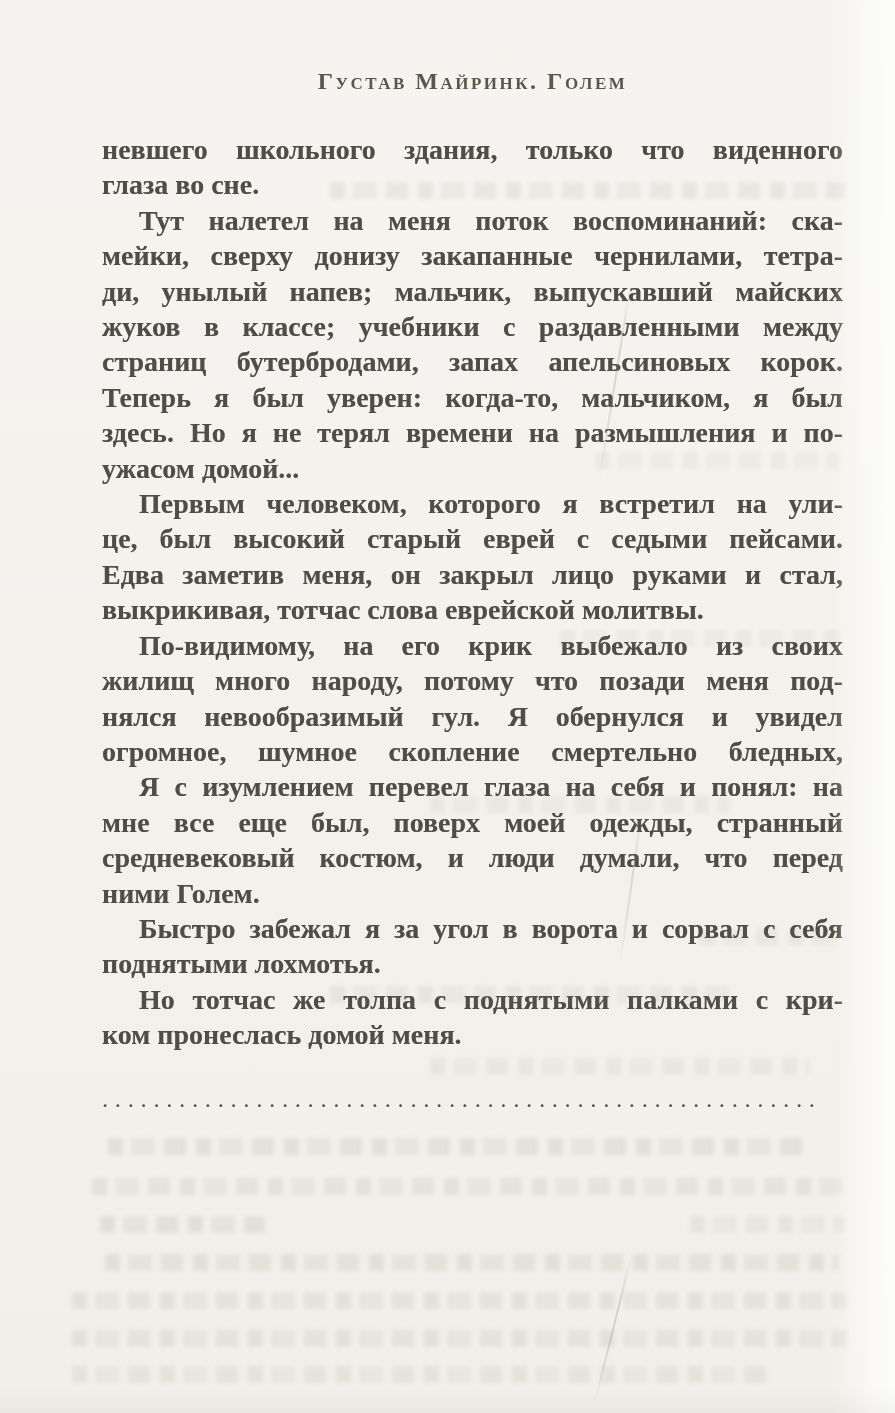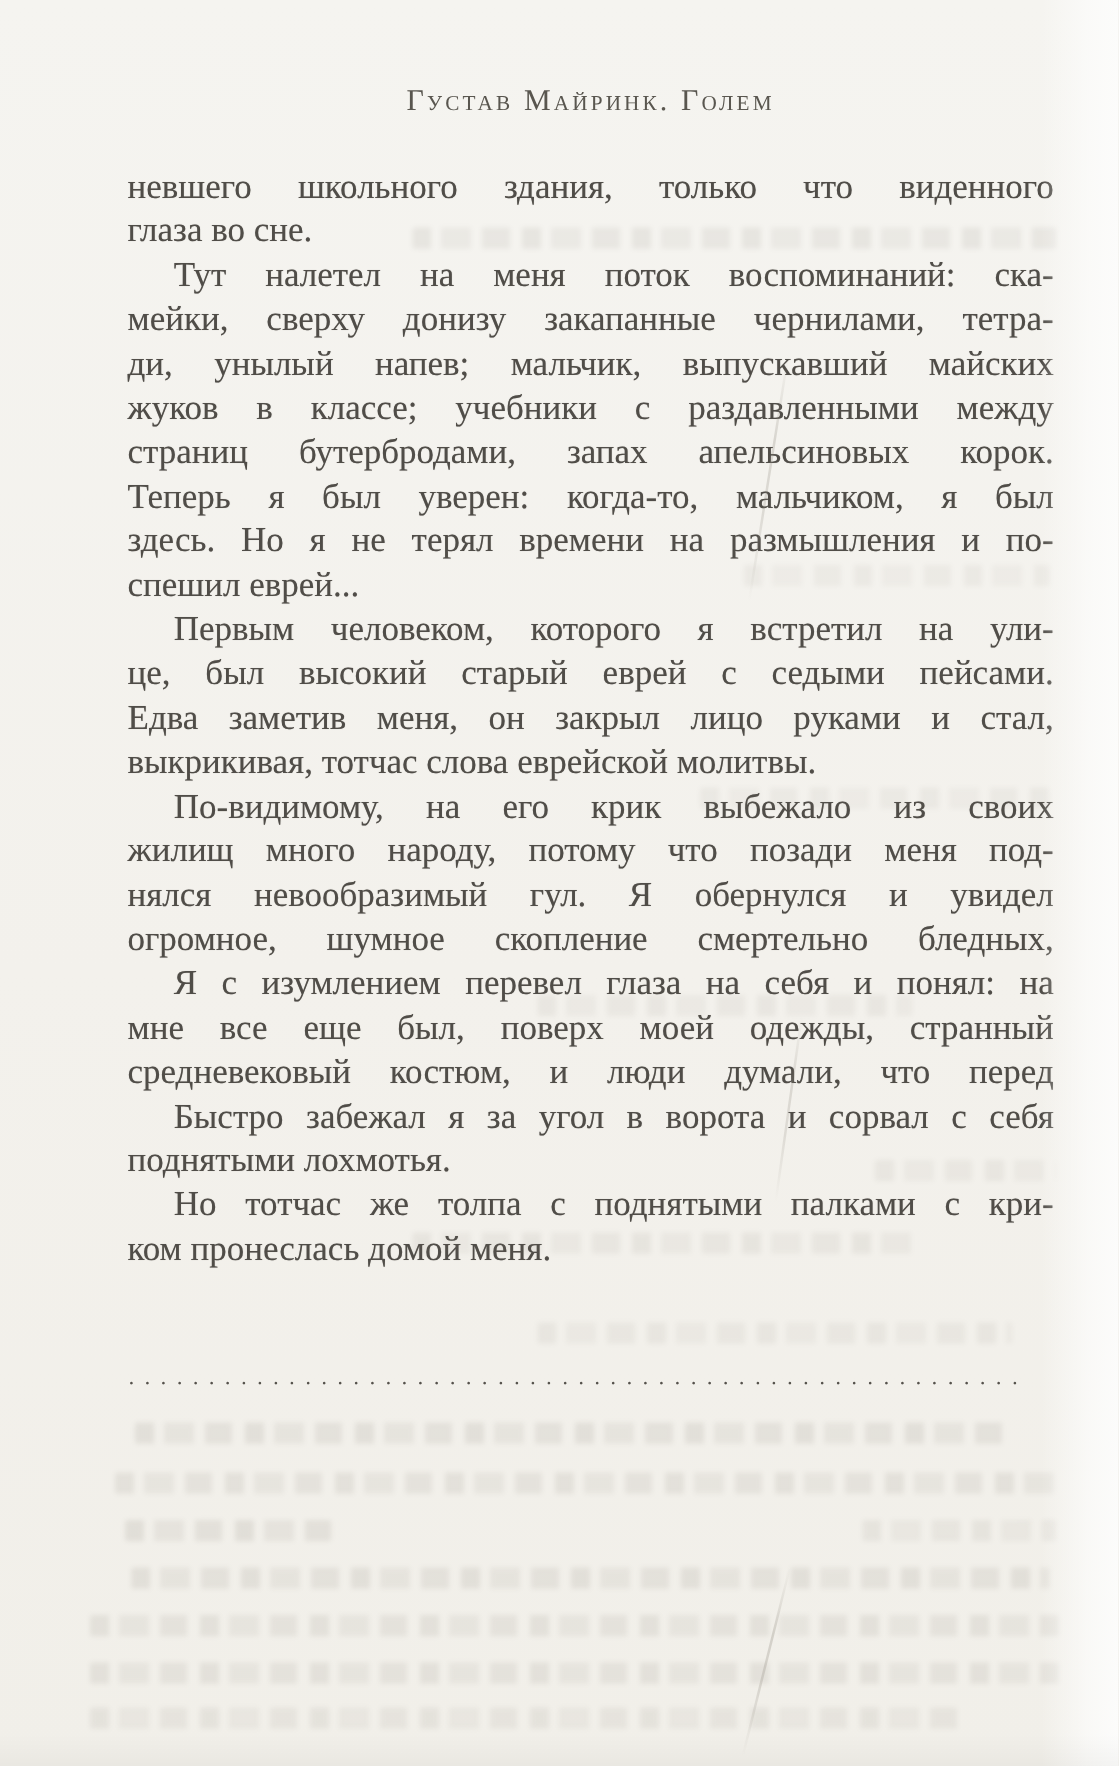--- a/index.html
+++ b/index.html
@@ -4,20 +4,21 @@
 <style>
   html,body{margin:0;padding:0;background:#e9e7e2;}
   .scan{
     position:relative;
     width:895px;height:1413px;
     margin:0 auto;
     overflow:hidden;
     background:linear-gradient(180deg,#f5f4f0 0%,#f3f1ec 55%,#f1efe9 100%);
     font-family:"Liberation Serif","DejaVu Serif",serif;
     color:#4f4c47;
+    font-weight:bold;
   }
   
   .edge-right{
     position:absolute;top:0;right:0;width:62px;height:100%;
     background:linear-gradient(90deg,rgba(252,252,251,0) 0%,rgba(252,252,251,.75) 60%,#fcfcfb 100%);
     pointer-events:none;
   }
   .edge-bottom{
     position:absolute;left:0;bottom:0;width:100%;height:26px;
     background:linear-gradient(0deg,rgba(0,0,0,.03),rgba(0,0,0,0));
@@ -80,38 +81,39 @@
         <div class="text-line last-line">глаза во сне.</div>
       </div>
       <div class="para indent">
         <div class="text-line">Тут налетел на меня поток воспоминаний: ска-</div>
         <div class="text-line">мейки, сверху донизу закапанные чернилами, тетра-</div>
         <div class="text-line">ди, унылый напев; мальчик, выпускавший майских</div>
         <div class="text-line">жуков в классе; учебники с раздавленными между</div>
         <div class="text-line">страниц бутербродами, запах апельсиновых корок.</div>
         <div class="text-line">Теперь я был уверен: когда-то, мальчиком, я был</div>
         <div class="text-line">здесь. Но я не терял времени на размышления и по-</div>
-        <div class="text-line last-line">спешил еврей...</div>
+        <div class="text-line last-line">ужасом домой...</div>
       </div>
       <div class="para indent">
         <div class="text-line">Первым человеком, которого я встретил на ули-</div>
         <div class="text-line">це, был высокий старый еврей с седыми пейсами.</div>
         <div class="text-line">Едва заметив меня, он закрыл лицо руками и стал,</div>
         <div class="text-line last-line">выкрикивая, тотчас слова еврейской молитвы.</div>
       </div>
       <div class="para indent">
         <div class="text-line">По-видимому, на его крик выбежало из своих</div>
         <div class="text-line">жилищ много народу, потому что позади меня под-</div>
         <div class="text-line">нялся невообразимый гул. Я обернулся и увидел</div>
         <div class="text-line">огромное, шумное скопление смертельно бледных,</div>
       </div>
       <div class="para indent">
         <div class="text-line">Я с изумлением перевел глаза на себя и понял: на</div>
         <div class="text-line">мне все еще был, поверх моей одежды, странный</div>
         <div class="text-line">средневековый костюм, и люди думали, что перед</div>
+        <div class="text-line last-line">ними Голем.</div>
       </div>
       <div class="para indent">
         <div class="text-line">Быстро забежал я за угол в ворота и сорвал с себя</div>
         <div class="text-line last-line">поднятыми лохмотья.</div>
       </div>
       <div class="para indent">
         <div class="text-line">Но тотчас же толпа с поднятыми палками с кри-</div>
         <div class="text-line last-line">ком пронеслась домой меня.</div>
       </div>
     </div>

